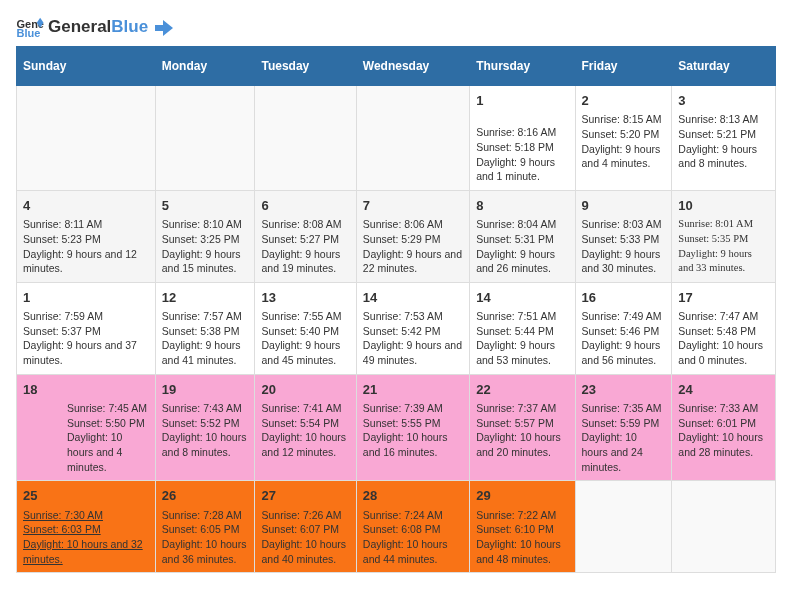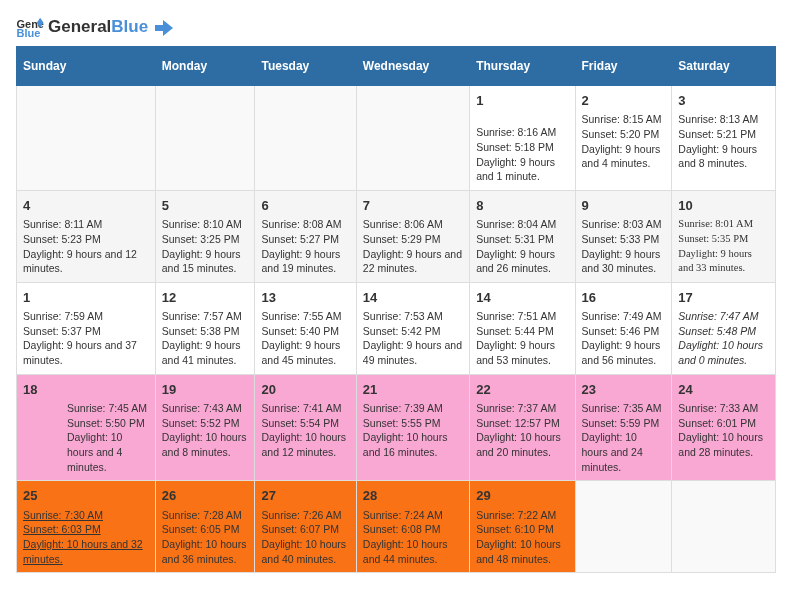--- a/index.html
+++ b/index.html
@@ -220,21 +220,21 @@
 Daylight: 9 hours and 53 minutes.</div>
         </td>
         <td>
           <span class="day-num">16</span>
           <div class="day-info" style="white-space: pre-line;">Sunrise: 7:49 AM
 Sunset: 5:46 PM
 Daylight: 9 hours and 56 minutes.</div>
         </td>
         <td>
           <span class="day-num">17</span>
-          <div class="day-info" style="white-space: pre-line; font-style: italic;">Sunrise: 7:47 AM
+          <div class="day-info" style="white-space: pre-line;">Sunrise: 7:47 AM
 Sunset: 5:48 PM
 Daylight: 10 hours and 0 minutes.</div>
         </td>
       </tr>
       <tr class="week-row-4">
         <td>
           <span class="day-num">18</span>
           <div class="day-info" style="white-space: pre-line; margin-left: 44px;">Sunrise: 7:45 AM
 Sunset: 5:50 PM
 Daylight: 10 hours and 4 minutes.</div>
@@ -253,21 +253,21 @@
         </td>
         <td>
           <span class="day-num">21</span>
           <div class="day-info" style="white-space: pre-line;">Sunrise: 7:39 AM
 Sunset: 5:55 PM
 Daylight: 10 hours and 16 minutes.</div>
         </td>
         <td>
           <span class="day-num">22</span>
           <div class="day-info" style="white-space: pre-line;">Sunrise: 7:37 AM
-Sunset: 12:57 PM
+Sunset: 5:57 PM
 Daylight: 10 hours and 20 minutes.</div>
         </td>
         <td>
           <span class="day-num">23</span>
           <div class="day-info" style="white-space: pre-line;">Sunrise: 7:35 AM
 Sunset: 5:59 PM
 Daylight: 10 hours and 24 minutes.</div>
         </td>
         <td>
           <span class="day-num">24</span>

